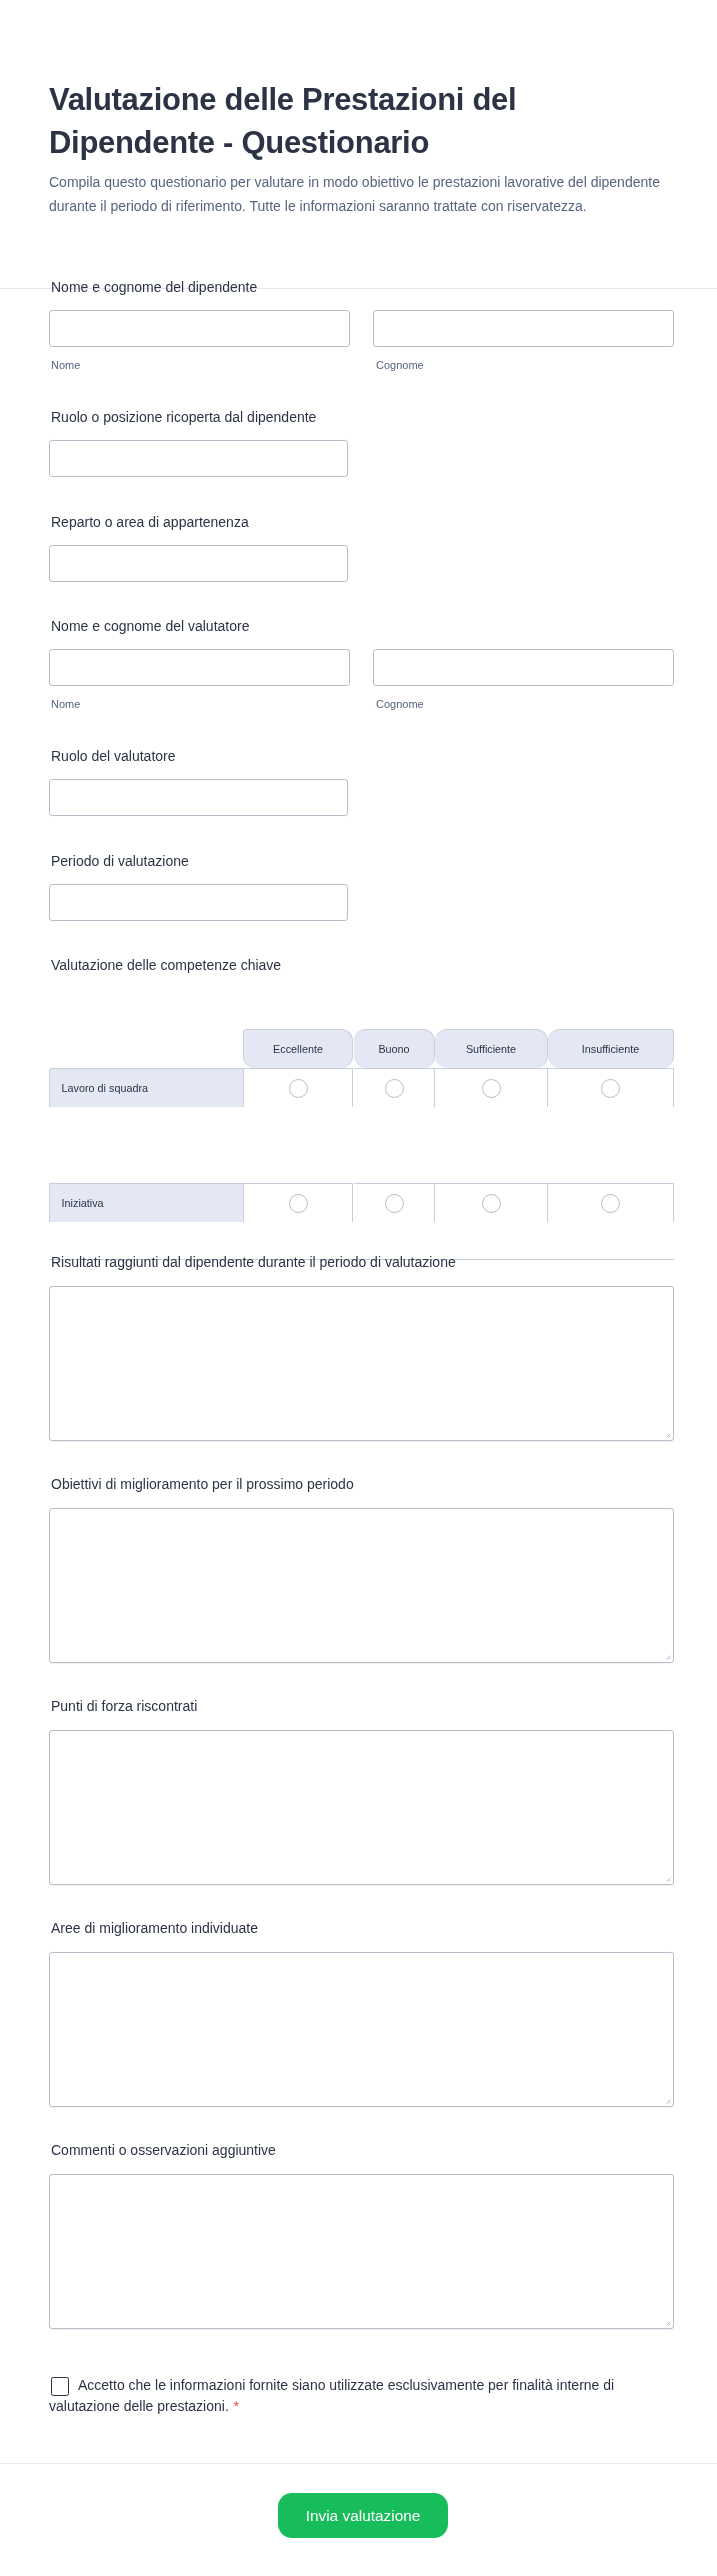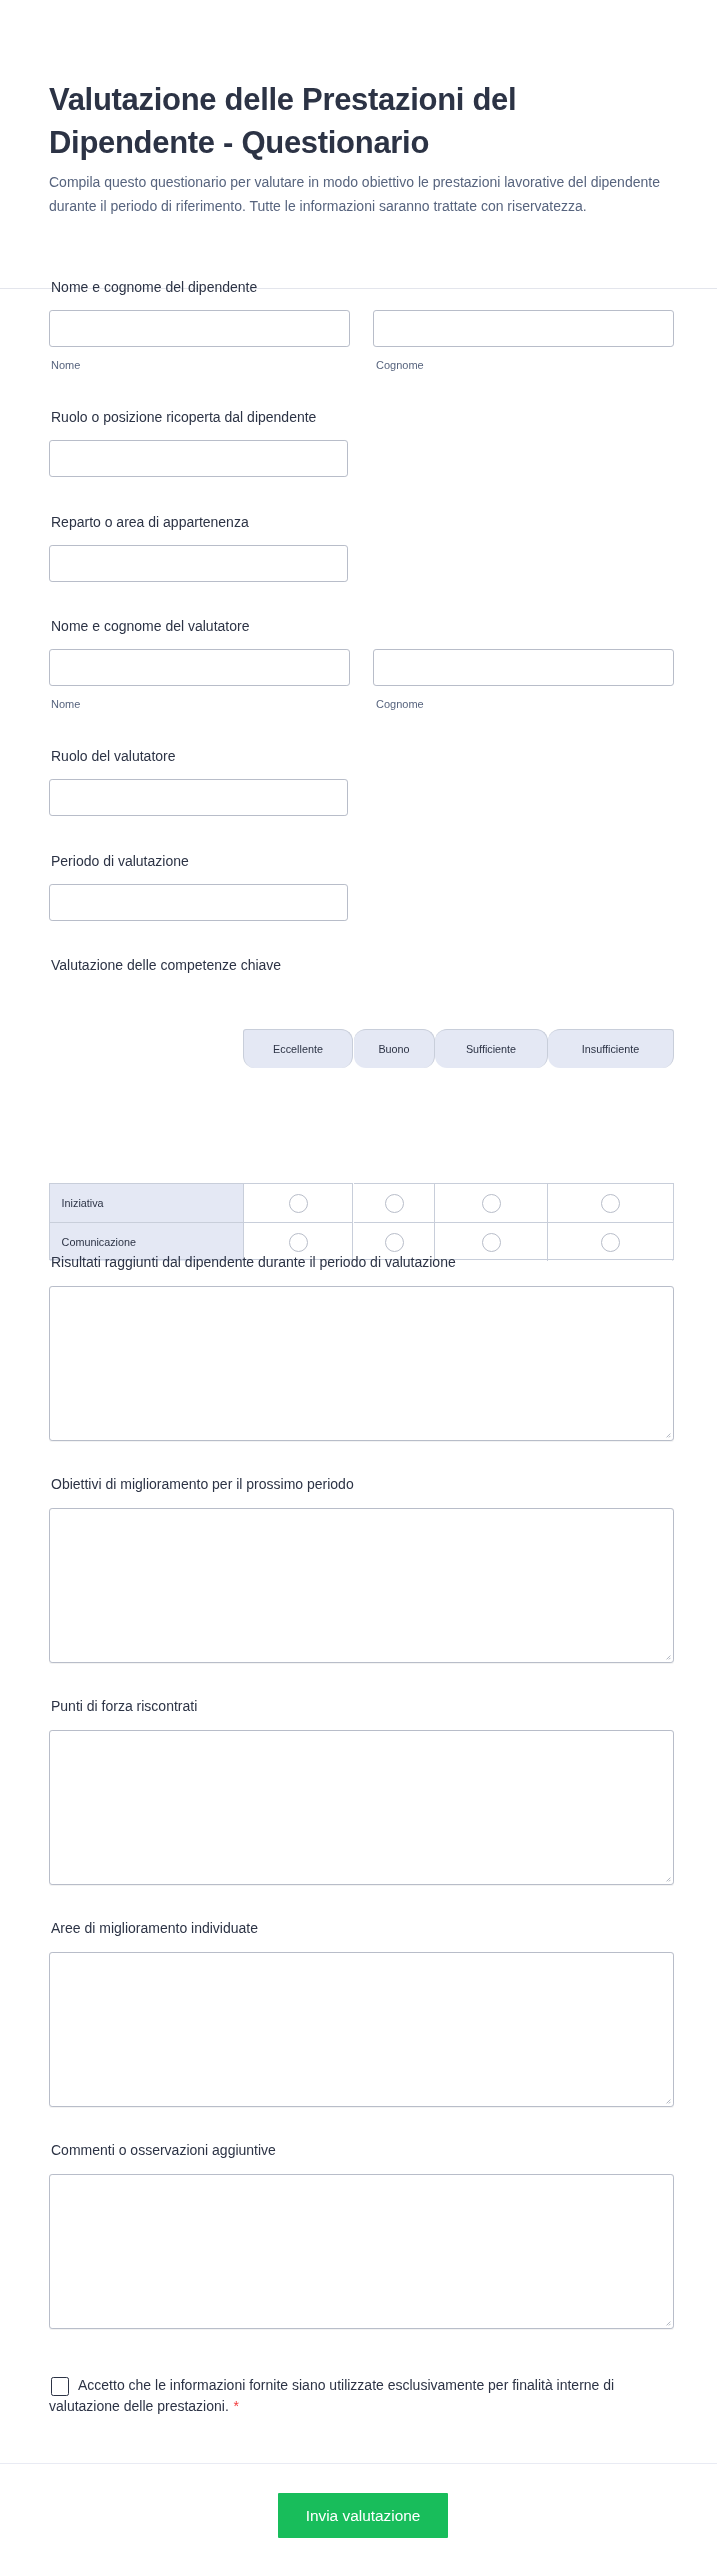--- a/index.html
+++ b/index.html
@@ -77,21 +77,21 @@
     border: 1.5px solid #2c3345; border-radius: 2.3px; background: #fff;
   }
   .checkbox-text {
     font-size: 14px; line-height: 21.6px; color: #2c3345; text-indent: 29px;
     position: relative; top: -2.3px;
   }
   .required { color: #f23a3c; margin-left: 4.6px; }
   .footer-divider { position: absolute; left: 0; top: 2463px; width: 717px; height: 0.8px; background: #e8ebf3; }
   .submit {
     position: absolute; left: 278px; top: 2493px; width: 170px; height: 45px;
-    background: #18bd5b; border: none; border-radius: 1px;
+    background: #18bd5b; border: none; border-radius: 14px;
     color: #fff; font-size: 15.4px;
     font-family: "Liberation Sans", "DejaVu Sans", sans-serif;
   }
 </style>
 </head>
 <body>
 
 <div class="header">
   <h1 class="title">Valutazione delle Prestazioni del Dipendente - Questionario</h1>
   <p class="subtitle">Compila questo questionario per valutare in modo obiettivo le prestazioni lavorative del dipendente durante il periodo di riferimento. Tutte le informazioni saranno trattate con riservatezza.</p>
@@ -121,50 +121,50 @@
 <label class="field-label" style="top:852px">Periodo di valutazione</label>
 <input class="input" style="left: 49px; top: 884px; width: 299px;" value="">
 
 <label class="field-label" style="top:956px">Valutazione delle competenze chiave</label>
 <div class="matrix">
   <div class="mh first" style="left:194px; width:110px">Eccellente</div>
   <div class="mh" style="left:305px; width:81px">Buono</div>
   <div class="mh" style="left:386px; width:113px">Sufficiente</div>
   <div class="mh last" style="left:499px; width:126px">Insufficiente</div>
 
+  <div class="mrow" style="top:39px">
+    <div class="mrow-label" style="border-top-left-radius:3.1px">Lavoro di squadra</div>
+    <div class="mcell" style="left:194px; width:110px; border-left:0.8px solid #c8ceda">
+        <div class="radio"></div>
+      </div>
+    <div class="mcell" style="left:305px; width:81px">
+        <div class="radio"></div>
+      </div>
+    <div class="mcell" style="left:386px; width:113px">
+        <div class="radio"></div>
+      </div>
+    <div class="mcell" style="left:499px; width:126px">
+        <div class="radio"></div>
+      </div>
+  </div>
   <div class="mrow" style="top:154px">
     <div class="mrow-label">Iniziativa</div>
     <div class="mcell" style="left:194px; width:110px; border-left:0.8px solid #c8ceda">
         <div class="radio"></div>
       </div>
     <div class="mcell" style="left:305px; width:81px">
         <div class="radio"></div>
       </div>
     <div class="mcell" style="left:386px; width:113px">
         <div class="radio"></div>
       </div>
     <div class="mcell" style="left:499px; width:126px">
         <div class="radio"></div>
       </div>
   </div>
-  <div class="mrow" style="top:193px">
-    <div class="mrow-label" style="border-bottom-left-radius:3.1px">Comunicazione</div>
-    <div class="mcell" style="left:194px; width:110px; border-left:0.8px solid #c8ceda">
-        <div class="radio"></div>
-      </div>
-    <div class="mcell" style="left:305px; width:81px">
-        <div class="radio"></div>
-      </div>
-    <div class="mcell" style="left:386px; width:113px">
-        <div class="radio"></div>
-      </div>
-    <div class="mcell" style="left:499px; width:126px; border-bottom-right-radius:3.1px">
-        <div class="radio"></div>
-      </div>
-  </div>
   <div class="mbottom"></div>
 </div>
 
 <label class="field-label" style="top:1253px">Risultati raggiunti dal dipendente durante il periodo di valutazione</label>
 <div class="textarea" style="top:1286px">
   <svg class="resize-handle" viewBox="0 0 8 8">
       <path d="M7 2 L2 7 M7 5 L5 7" stroke="#9aa0ad" stroke-width="1"></path>
     </svg>
 </div>
 

